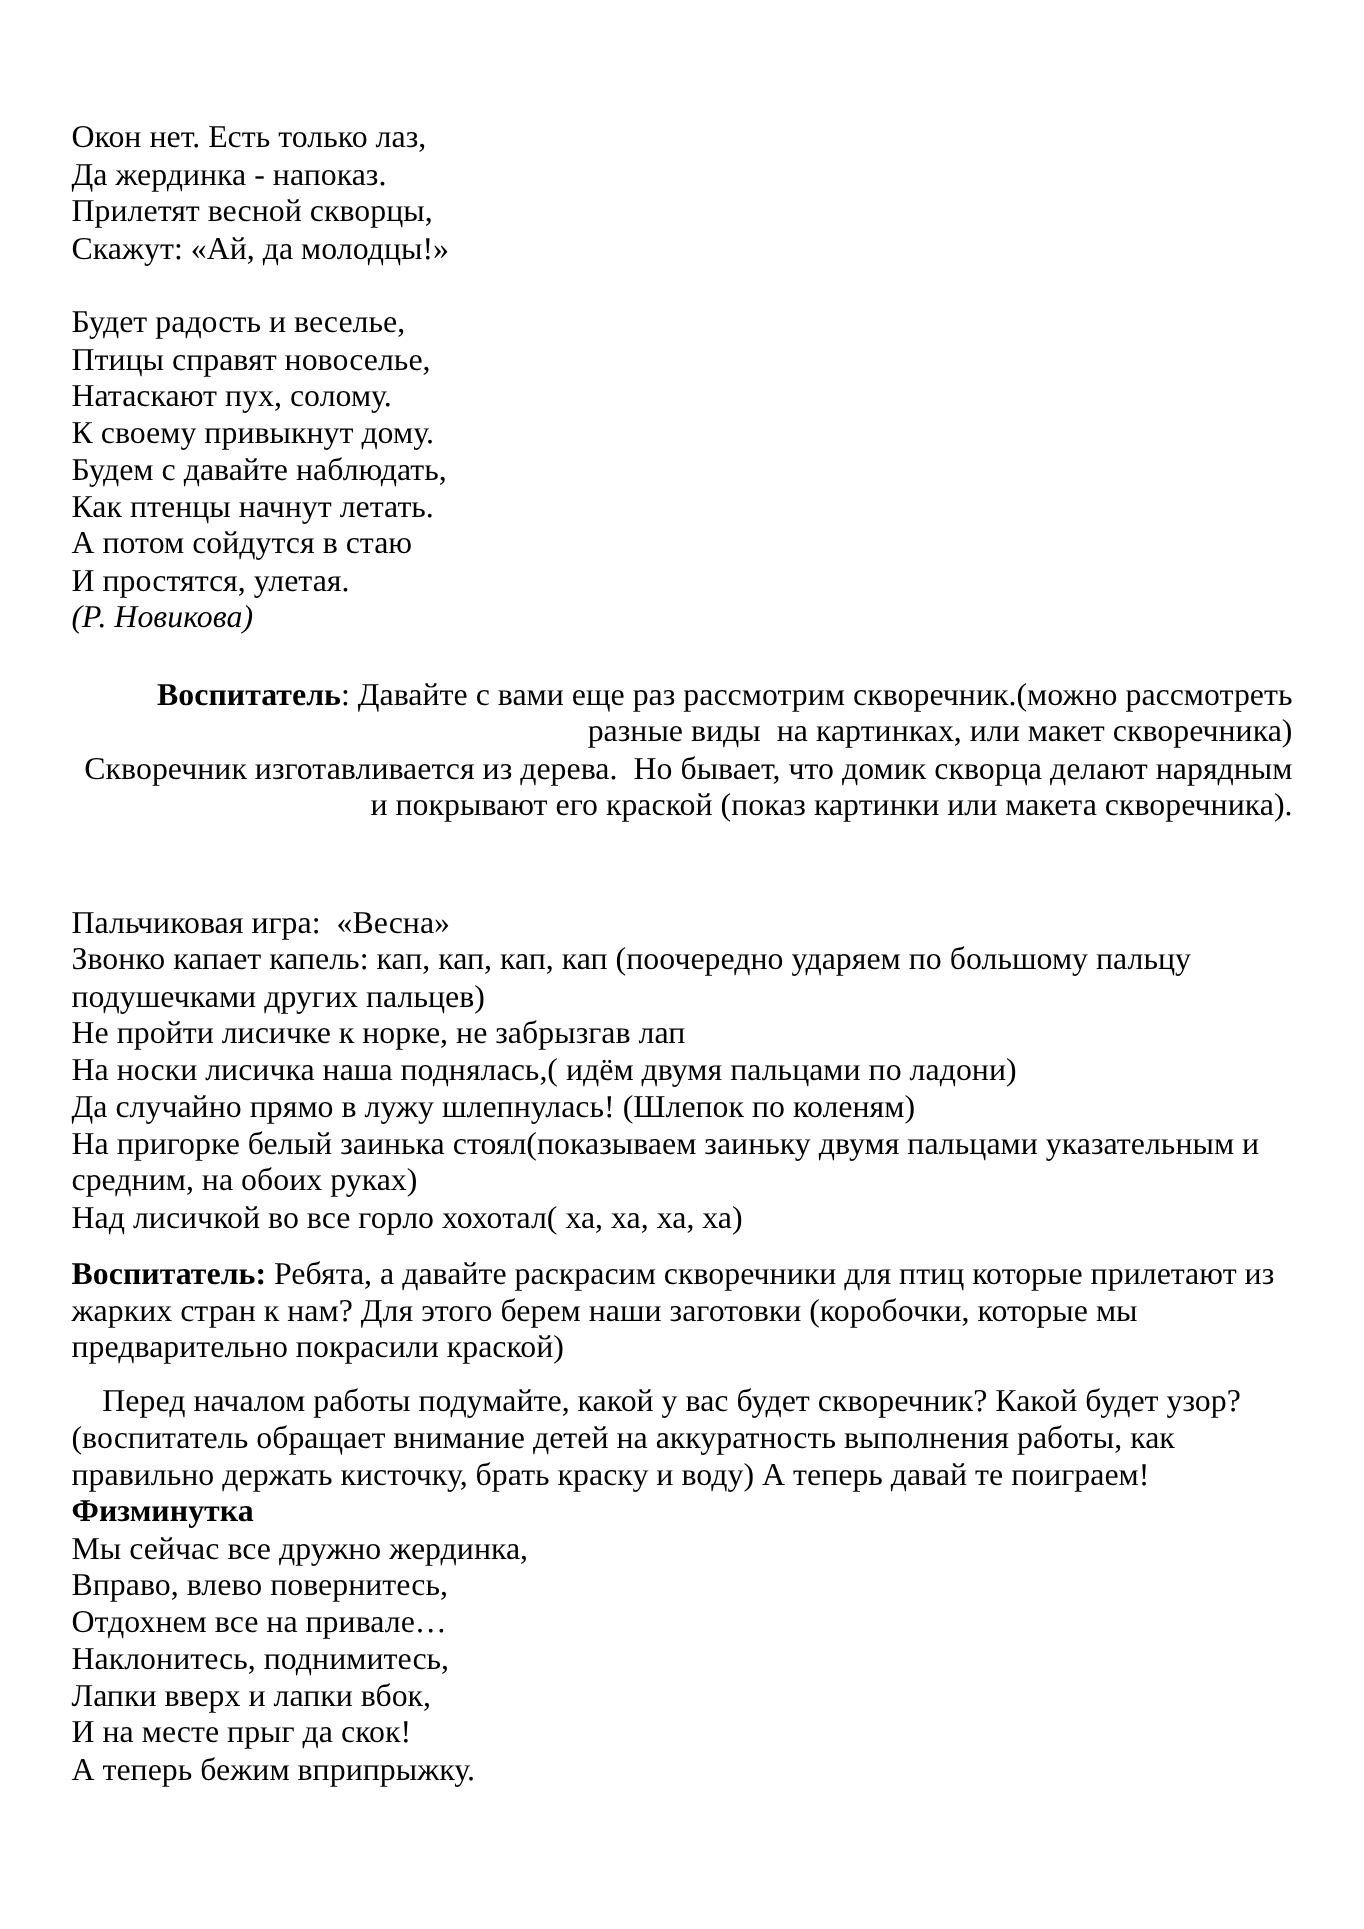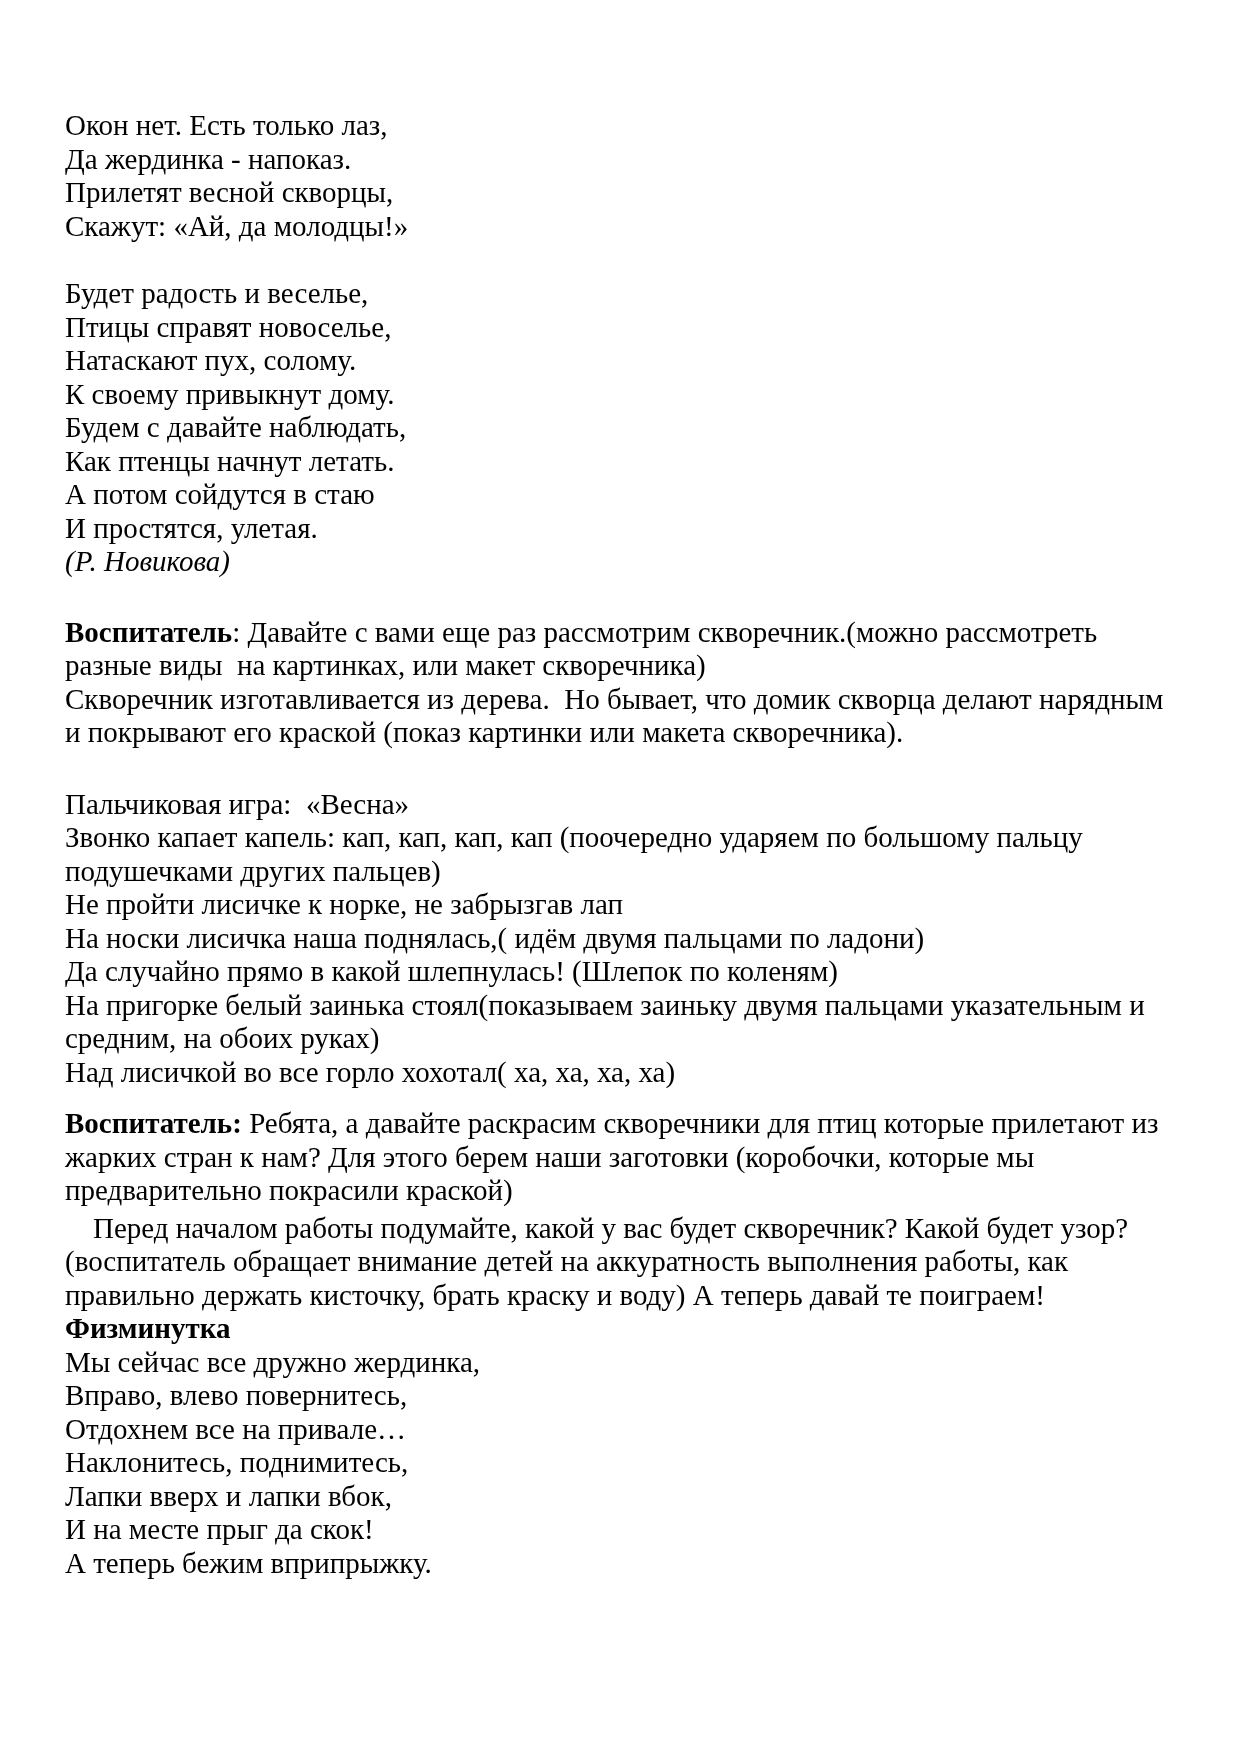--- a/index.html
+++ b/index.html
@@ -15,24 +15,24 @@
     line-height:33.5px;
     overflow:hidden;
   }
   .page p{margin:0;white-space:pre-wrap;}
   .b{font-weight:bold;}
   .i{font-style:italic;}
   .indent{text-indent:28px;}
   .mb34{margin-bottom:34px;}
   .mb33{}
   .mb37{margin-bottom:37px;}
-  .mb51{margin-bottom:38px;}
+  .mb51{margin-bottom:73px;text-align:right;}
   .mb10{margin-bottom:10px;}
   .mb18{margin-bottom:18px;}
-  .mb2{margin-bottom:4px;}
+  .mb2{margin-bottom:15px;}
   .mb16{margin-bottom:16px;}
   .mb14{margin-bottom:14px;}
 </style>
 </head>
 <body>
 
 <div class="page">
 
   <div class="mb34">
     <p>Окон нет. Есть только лаз,</p>
@@ -60,21 +60,21 @@
     <p><span class="b">Воспитатель</span><span>: Давайте с вами еще раз рассмотрим скворечник.(можно рассмотреть разные виды  на картинках, или макет скворечника)</span></p>
     <p>Скворечник изготавливается из дерева.  Но бывает, что домик скворца делают нарядным и покрывают его краской (показ картинки или макета скворечника).</p>
   </div>
 
   <p class="mb10">Пальчиковая игра:  «Весна»</p>
 
   <div class="mb18">
     <p>Звонко капает капель: кап, кап, кап, кап (поочередно ударяем по большому пальцу подушечками других пальцев)</p>
     <p>Не пройти лисичке к норке, не забрызгав лап</p>
     <p>На носки лисичка наша поднялась,( идём двумя пальцами по ладони)</p>
-    <p>Да случайно прямо в какой шлепнулась! (Шлепок по коленям)</p>
+    <p>Да случайно прямо в лужу шлепнулась! (Шлепок по коленям)</p>
     <p>На пригорке белый заинька стоял(показываем заиньку двумя пальцами указательным и средним, на обоих руках)</p>
     <p>Над лисичкой во все горло хохотал( ха, ха, ха, ха)</p>
   </div>
 
   <div class="mb2">
     <p><span class="b">Воспитатель:</span><span> Ребята, а давайте раскрасим скворечники для птиц которые прилетают из жарких стран к нам? Для этого берем наши заготовки (коробочки, которые мы предварительно покрасили краской)</span></p>
   </div>
 
   <p class="indent mb16">Перед началом работы подумайте, какой у вас будет скворечник? Какой будет узор? (воспитатель обращает внимание детей на аккуратность выполнения работы, как правильно держать кисточку, брать краску и воду) А теперь давай те поиграем!</p>
 

